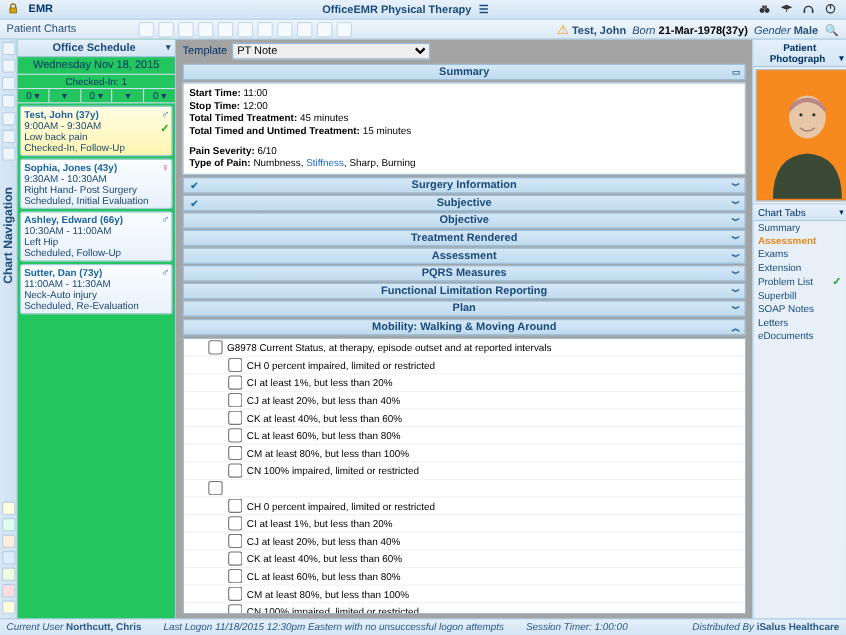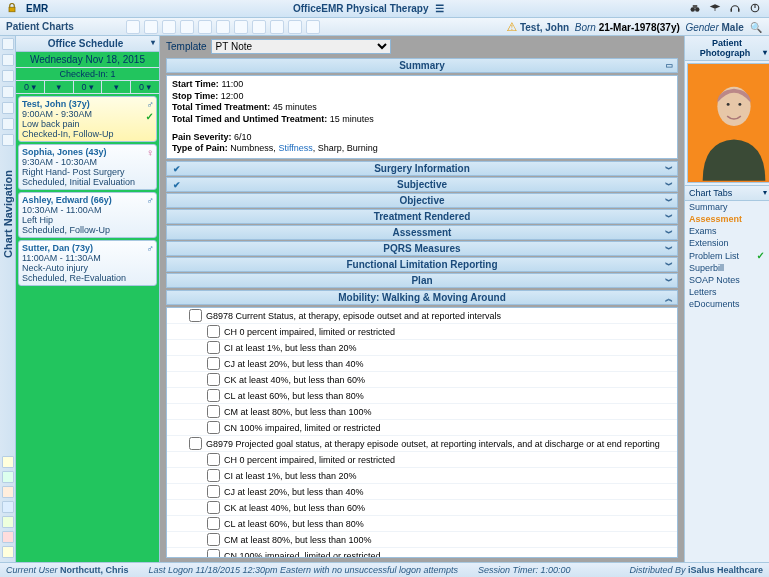--- a/index.html
+++ b/index.html
@@ -27,21 +27,21 @@
 .titlebar .ico { width:14px; height:14px; display:inline-block; }
 
 .patient-bar {
   height: 18px;
   background: linear-gradient(to bottom, #f0f6fc, #dbe9f5);
   border-bottom: 1px solid #a8c8e0;
   display: flex;
   align-items: center;
   padding: 0 6px;
 }
-.patient-bar .title { font-weight:bold; color:#274f78; flex:0 0 120px;}
+.patient-bar .title { font-weight:normal; color:#274f78; flex:0 0 120px;}
 .patient-bar .toolbar-icons { display:flex; gap:4px; align-items:center; flex:0 0 auto; }
 .patient-bar .tbico { width:14px; height:14px; border:1px solid #c3d6ea; background:#f5faff; border-radius:2px; }
 .patient-bar .spacer { flex:1; }
 .patient-bar .pinfo { font-size:10px; color:#274f78; }
 .patient-bar .pinfo .name { font-weight:bold; color:#204d7a;}
 .patient-bar .pinfo .born { font-style:italic; color:#1a4a7a; }
 .patient-bar .pinfo .dob { font-weight:bold; color:#000;}
 .patient-bar .pinfo .gender-label { font-style:italic; color:#1a4a7a;}
 .patient-bar .pinfo .gender { font-weight:bold; }
 
@@ -456,21 +456,20 @@
         <div class="mobility-row indent2">
           <input type="checkbox" style="">
           <span>CM at least 80%, but less than 100%</span>
         </div>
         <div class="mobility-row indent2">
           <input type="checkbox" style="">
           <span>CN 100% impaired, limited or restricted</span>
         </div>
         <div class="mobility-row indent1">
           <input type="checkbox" style="">
-          <span>G8979 Projected goal status, at therapy episode outset, at reporting intervals, and at discharge or at end reporting</span>
         </div>
         <div class="mobility-row indent2">
           <input type="checkbox" style="">
           <span>CH 0 percent impaired, limited or restricted</span>
         </div>
         <div class="mobility-row indent2">
           <input type="checkbox" style="">
           <span>CI at least 1%, but less than 20%</span>
         </div>
         <div class="mobility-row indent2">

